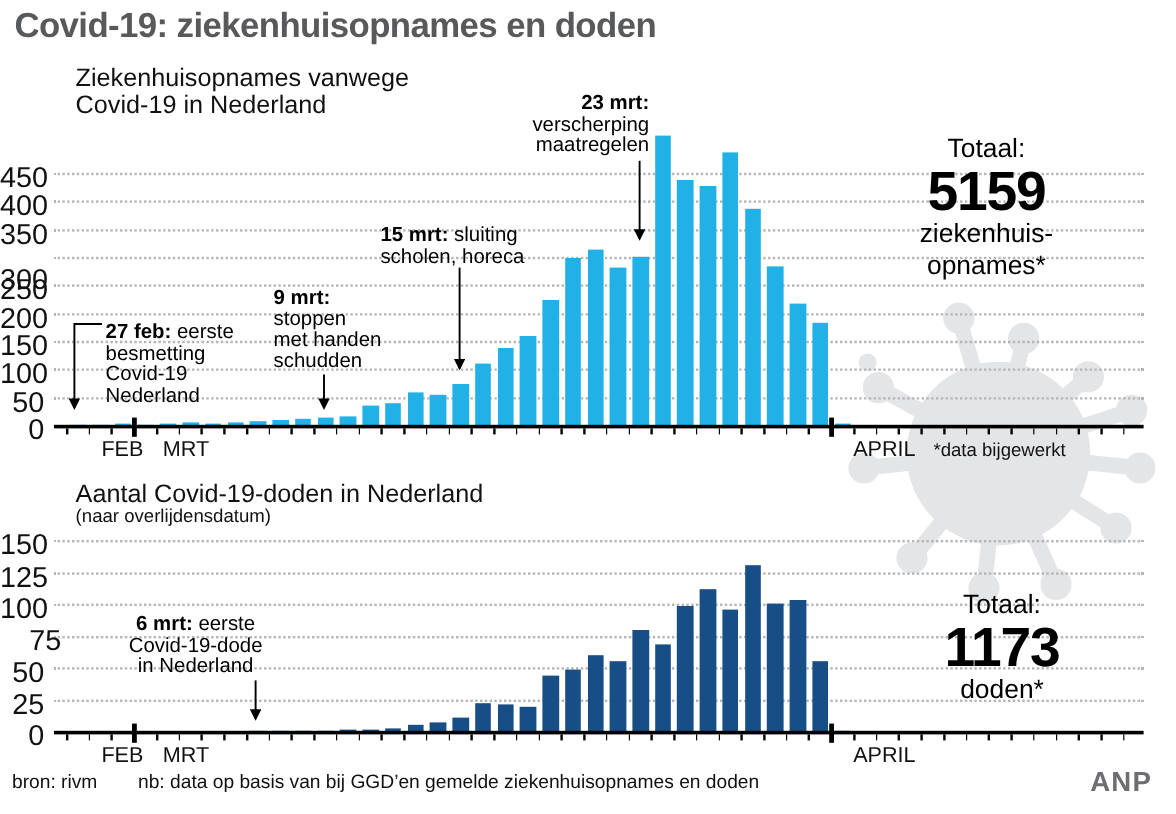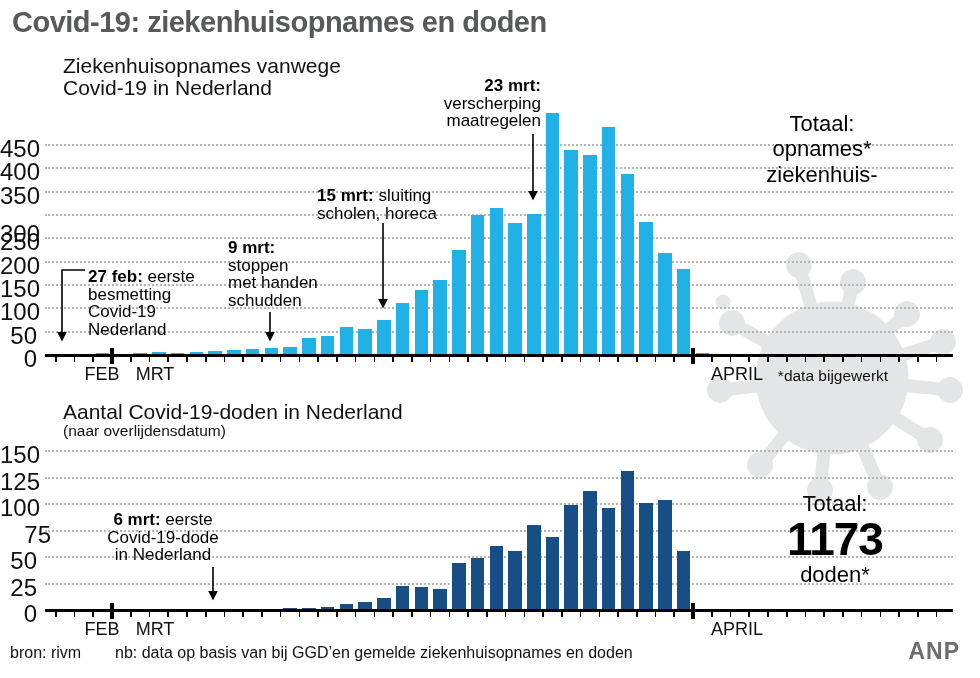--- a/index.html
+++ b/index.html
@@ -312,22 +312,23 @@
   </div>
 
   <div class="ann" style="left:100px;top:511px;width:126px;text-align:center;">
     <div style="white-space:nowrap;"><b>6 mrt:</b><span> eerste</span></div>
     <div>Covid-19-dode</div>
     <div>in Nederland</div>
   </div>
 
   <div class="totals" style="left:737px;top:112px;width:170px;">
     <div class="t-label">Totaal:</div>
+    <div class="t-value">5159</div>
+    <div class="t-unit">ziekenhuis-</div>
     <div class="t-unit">opnames*</div>
-    <div class="t-unit">ziekenhuis-</div>
   </div>
   <div class="totals" style="left:755px;top:492px;width:160px;">
     <div class="t-label">Totaal:</div>
     <div class="t-value">1173</div>
     <div class="t-unit">doden*</div>
   </div>
 
   <div class="footnote" style="left:758px;top:366px;width:150px;">
     <div>*data bijgewerkt</div>
   </div>

